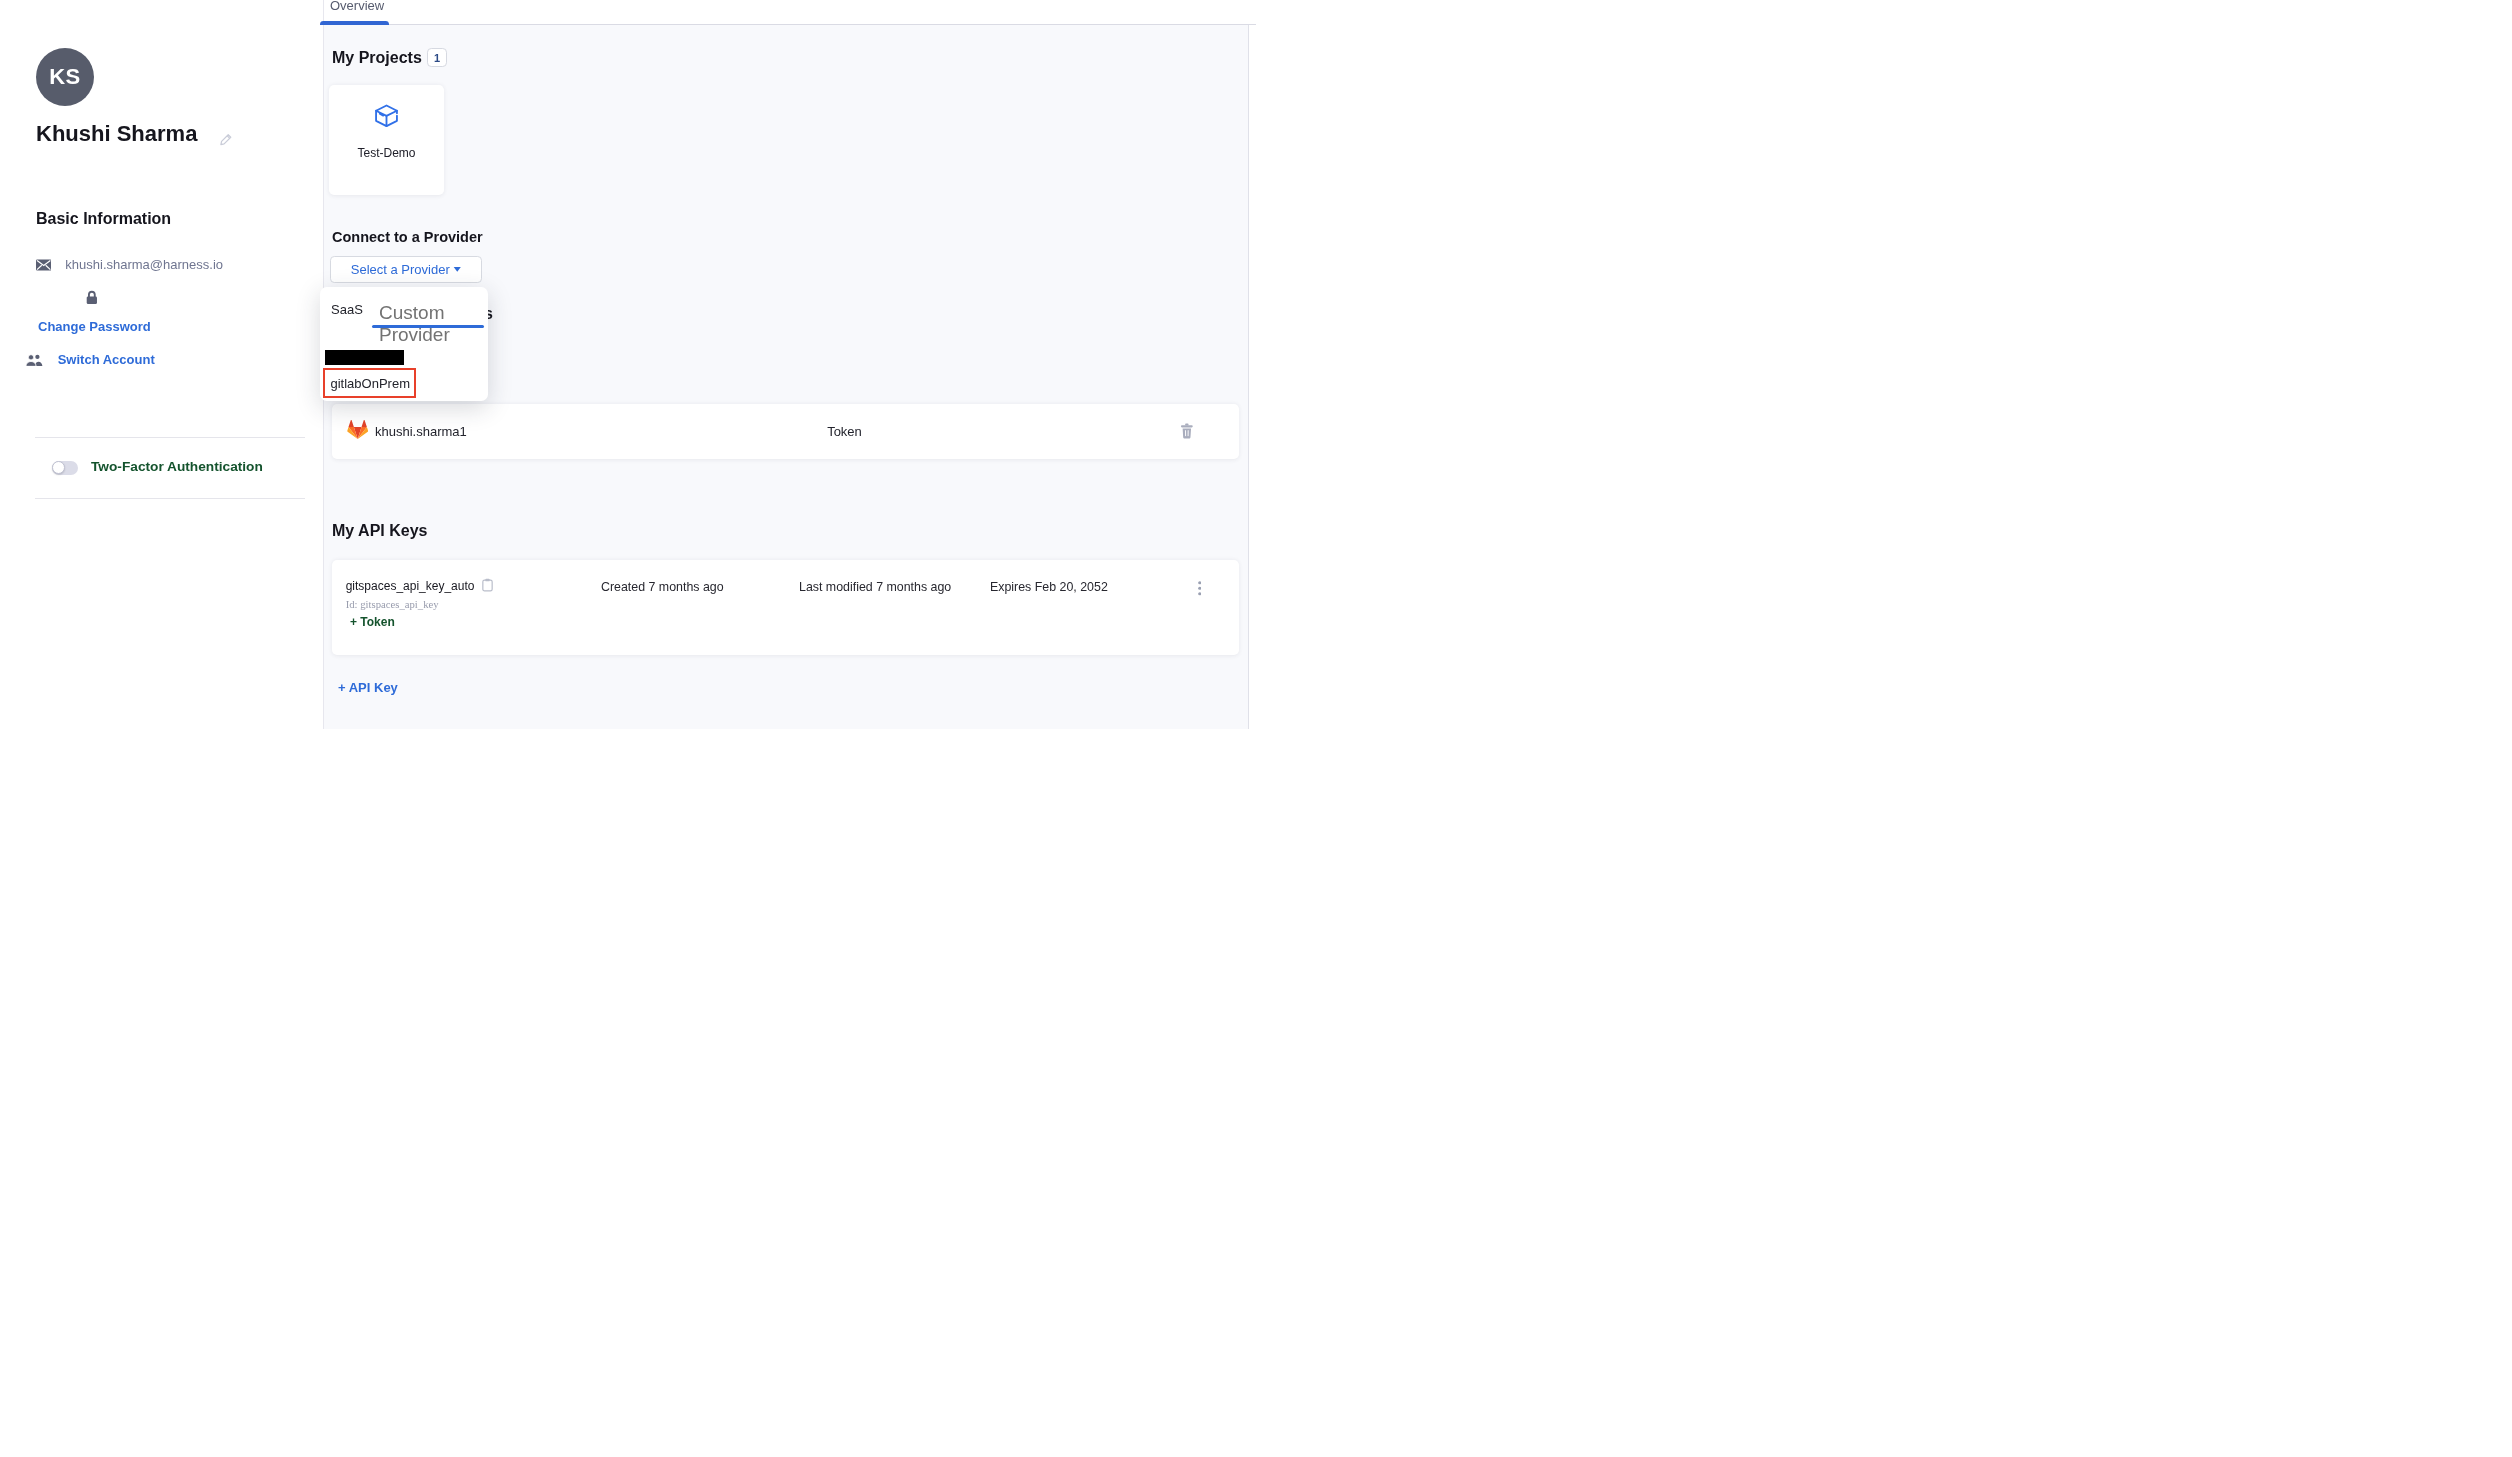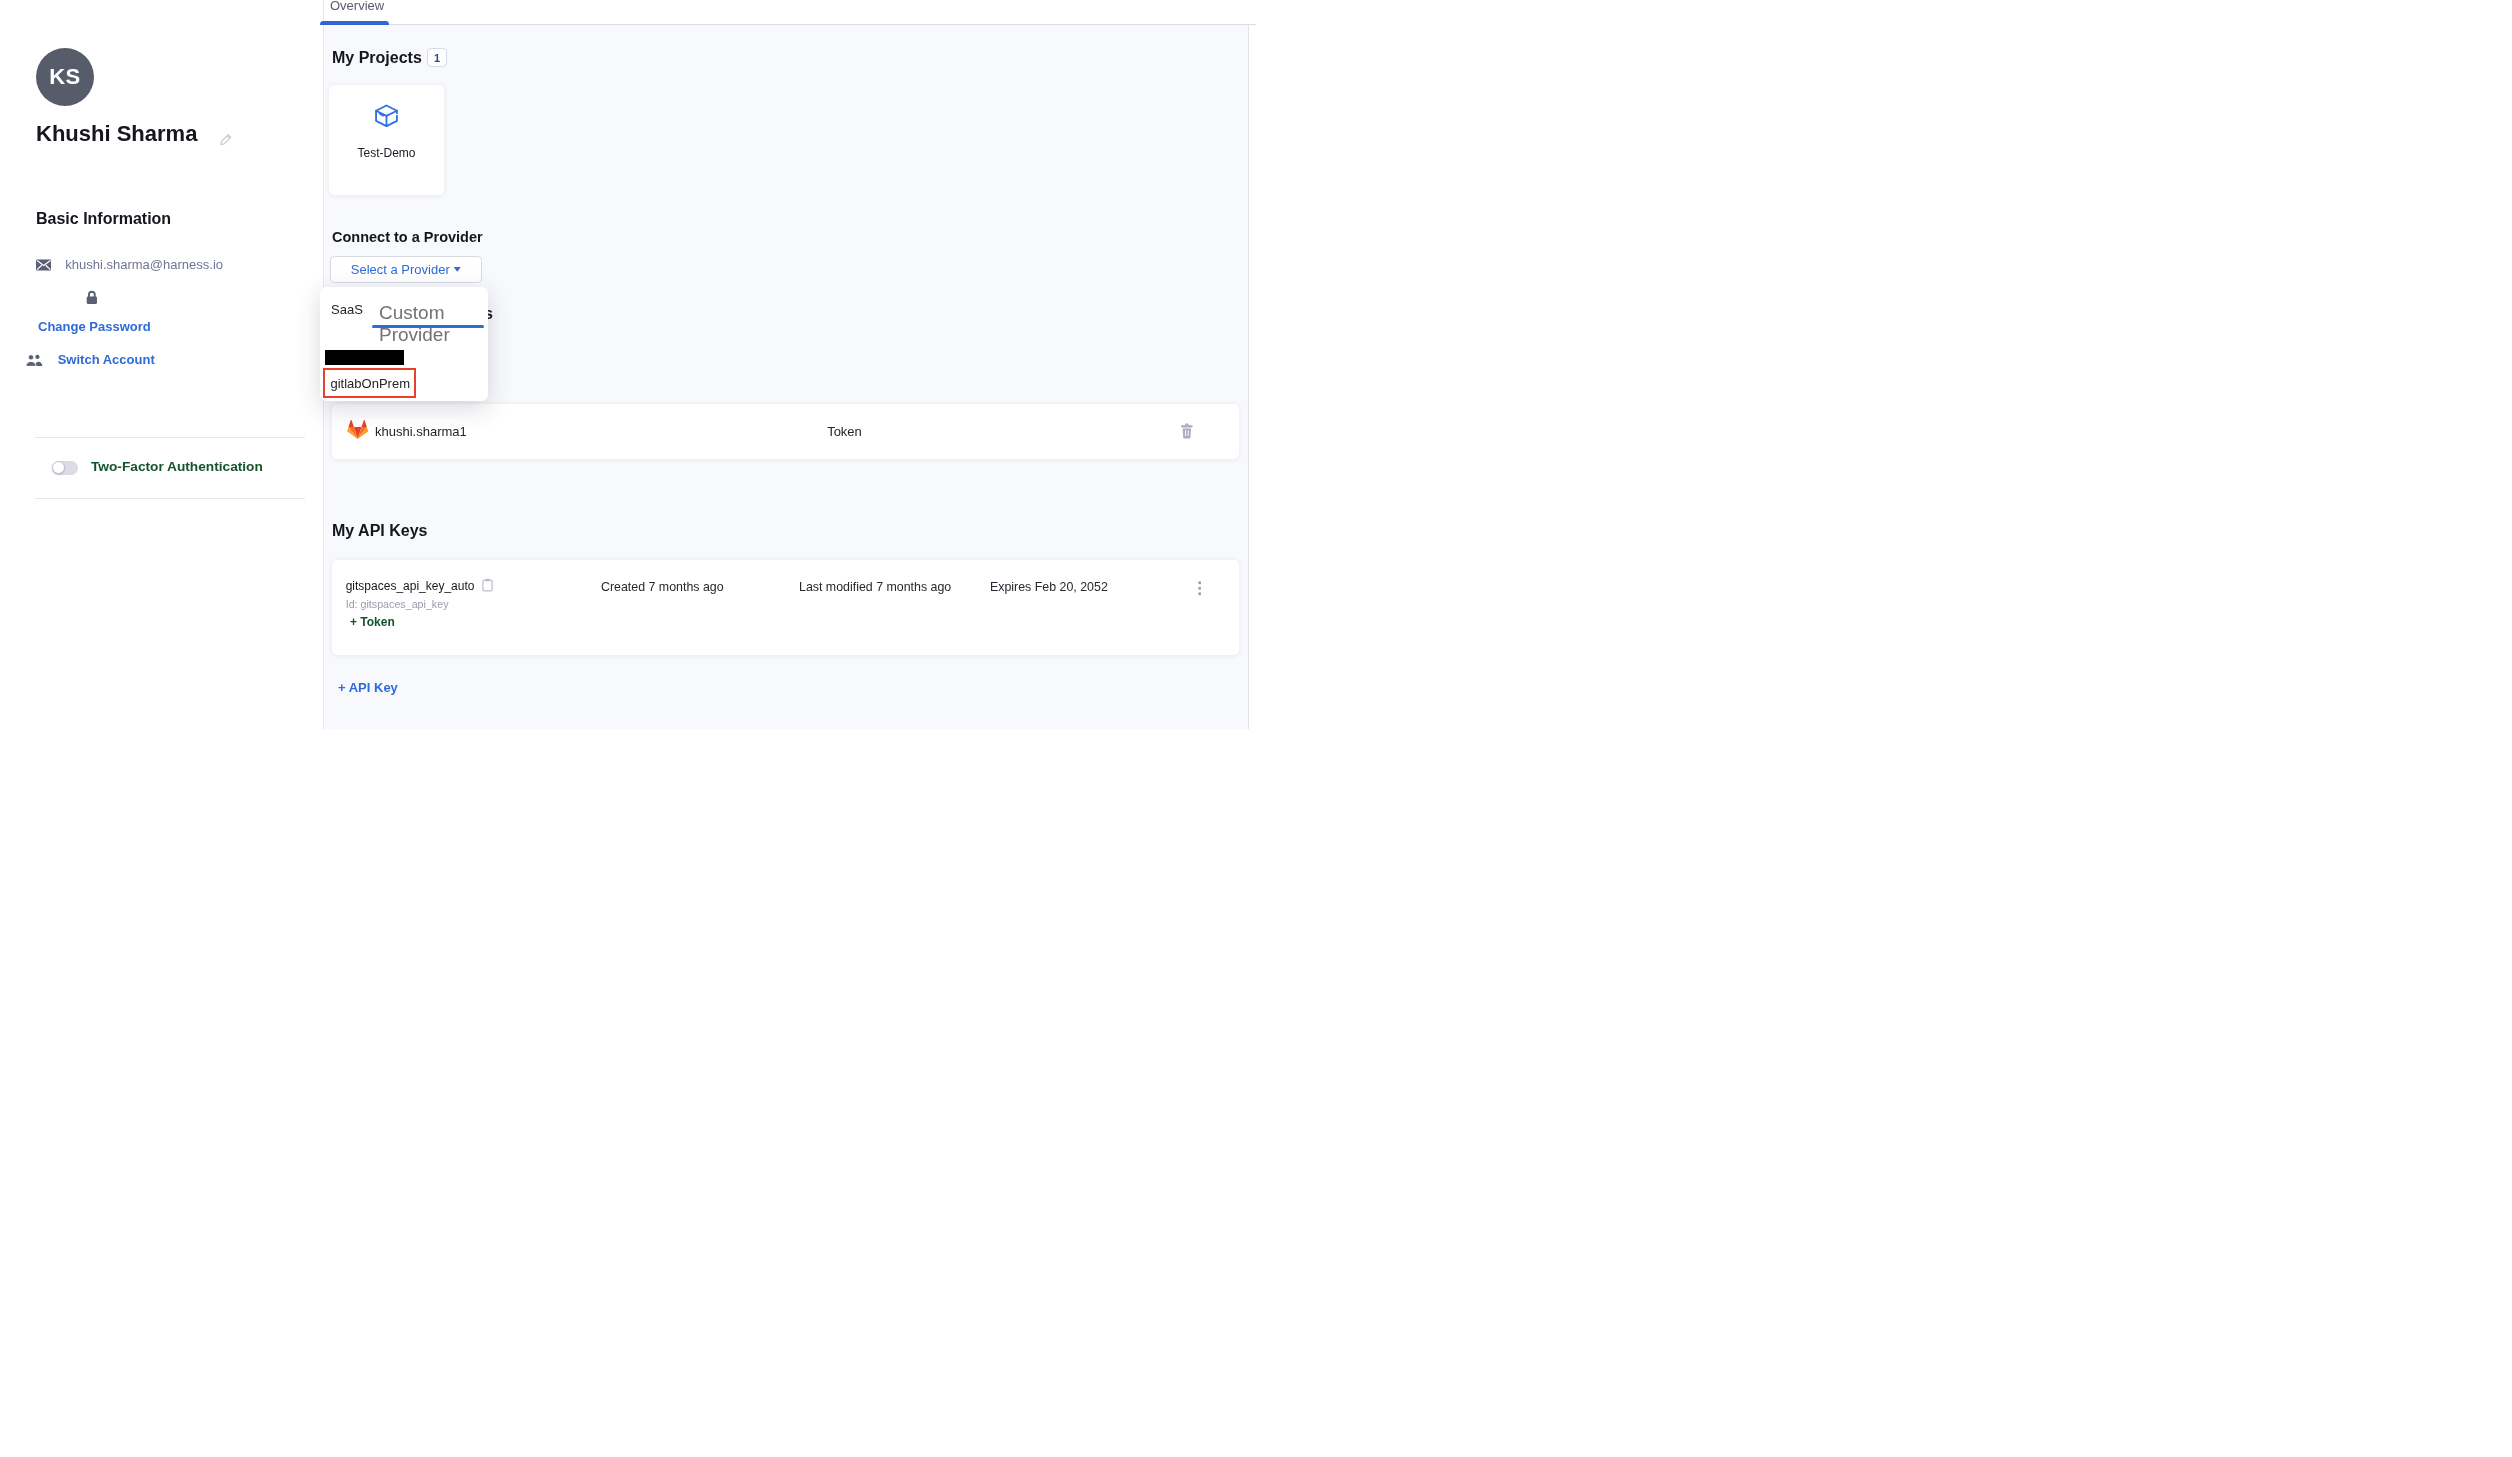--- a/index.html
+++ b/index.html
@@ -72,21 +72,21 @@
   .hl-item span{font-size:13px;color:#23242c;padding-left:5.1px;}
 
   
   .h-keys{left:332px;top:522px;}
   .key-card{left:332px;top:560px;width:907px;height:95px;}
   .key-name{left:13.7px;top:19px;font-size:12px;font-weight:400;color:#17171f;}
   .copy-icon{left:150px;top:18px;cursor:pointer;}
   .key-meta{top:19.7px;font-size:12.4px;color:#27272f;}
   .m-created{left:269px;} .m-modified{left:467px;} .m-expires{left:658px;}
   .kebab{left:861px;top:19.7px;padding:1.7px 5.1px;cursor:pointer;}
-  .key-id{left:13.7px;top:38px;font-size:10.7px;color:#989cad;}
+  .key-id{left:13.7px;top:38px;font-size:10.7px;color:#989cad;font-family:Liberation Serif, serif;}
   .add-token{left:18px;top:55px;font-size:12px;font-weight:700;color:#14532d;cursor:pointer;}
   .add-key{left:338px;top:680px;font-size:13px;font-weight:700;color:#2e6bd8;cursor:pointer;}
   svg{display:block;}
 </style>
 </head>
 <body>
 
 <div class="app">
 
   <div class="abs sidebar">

